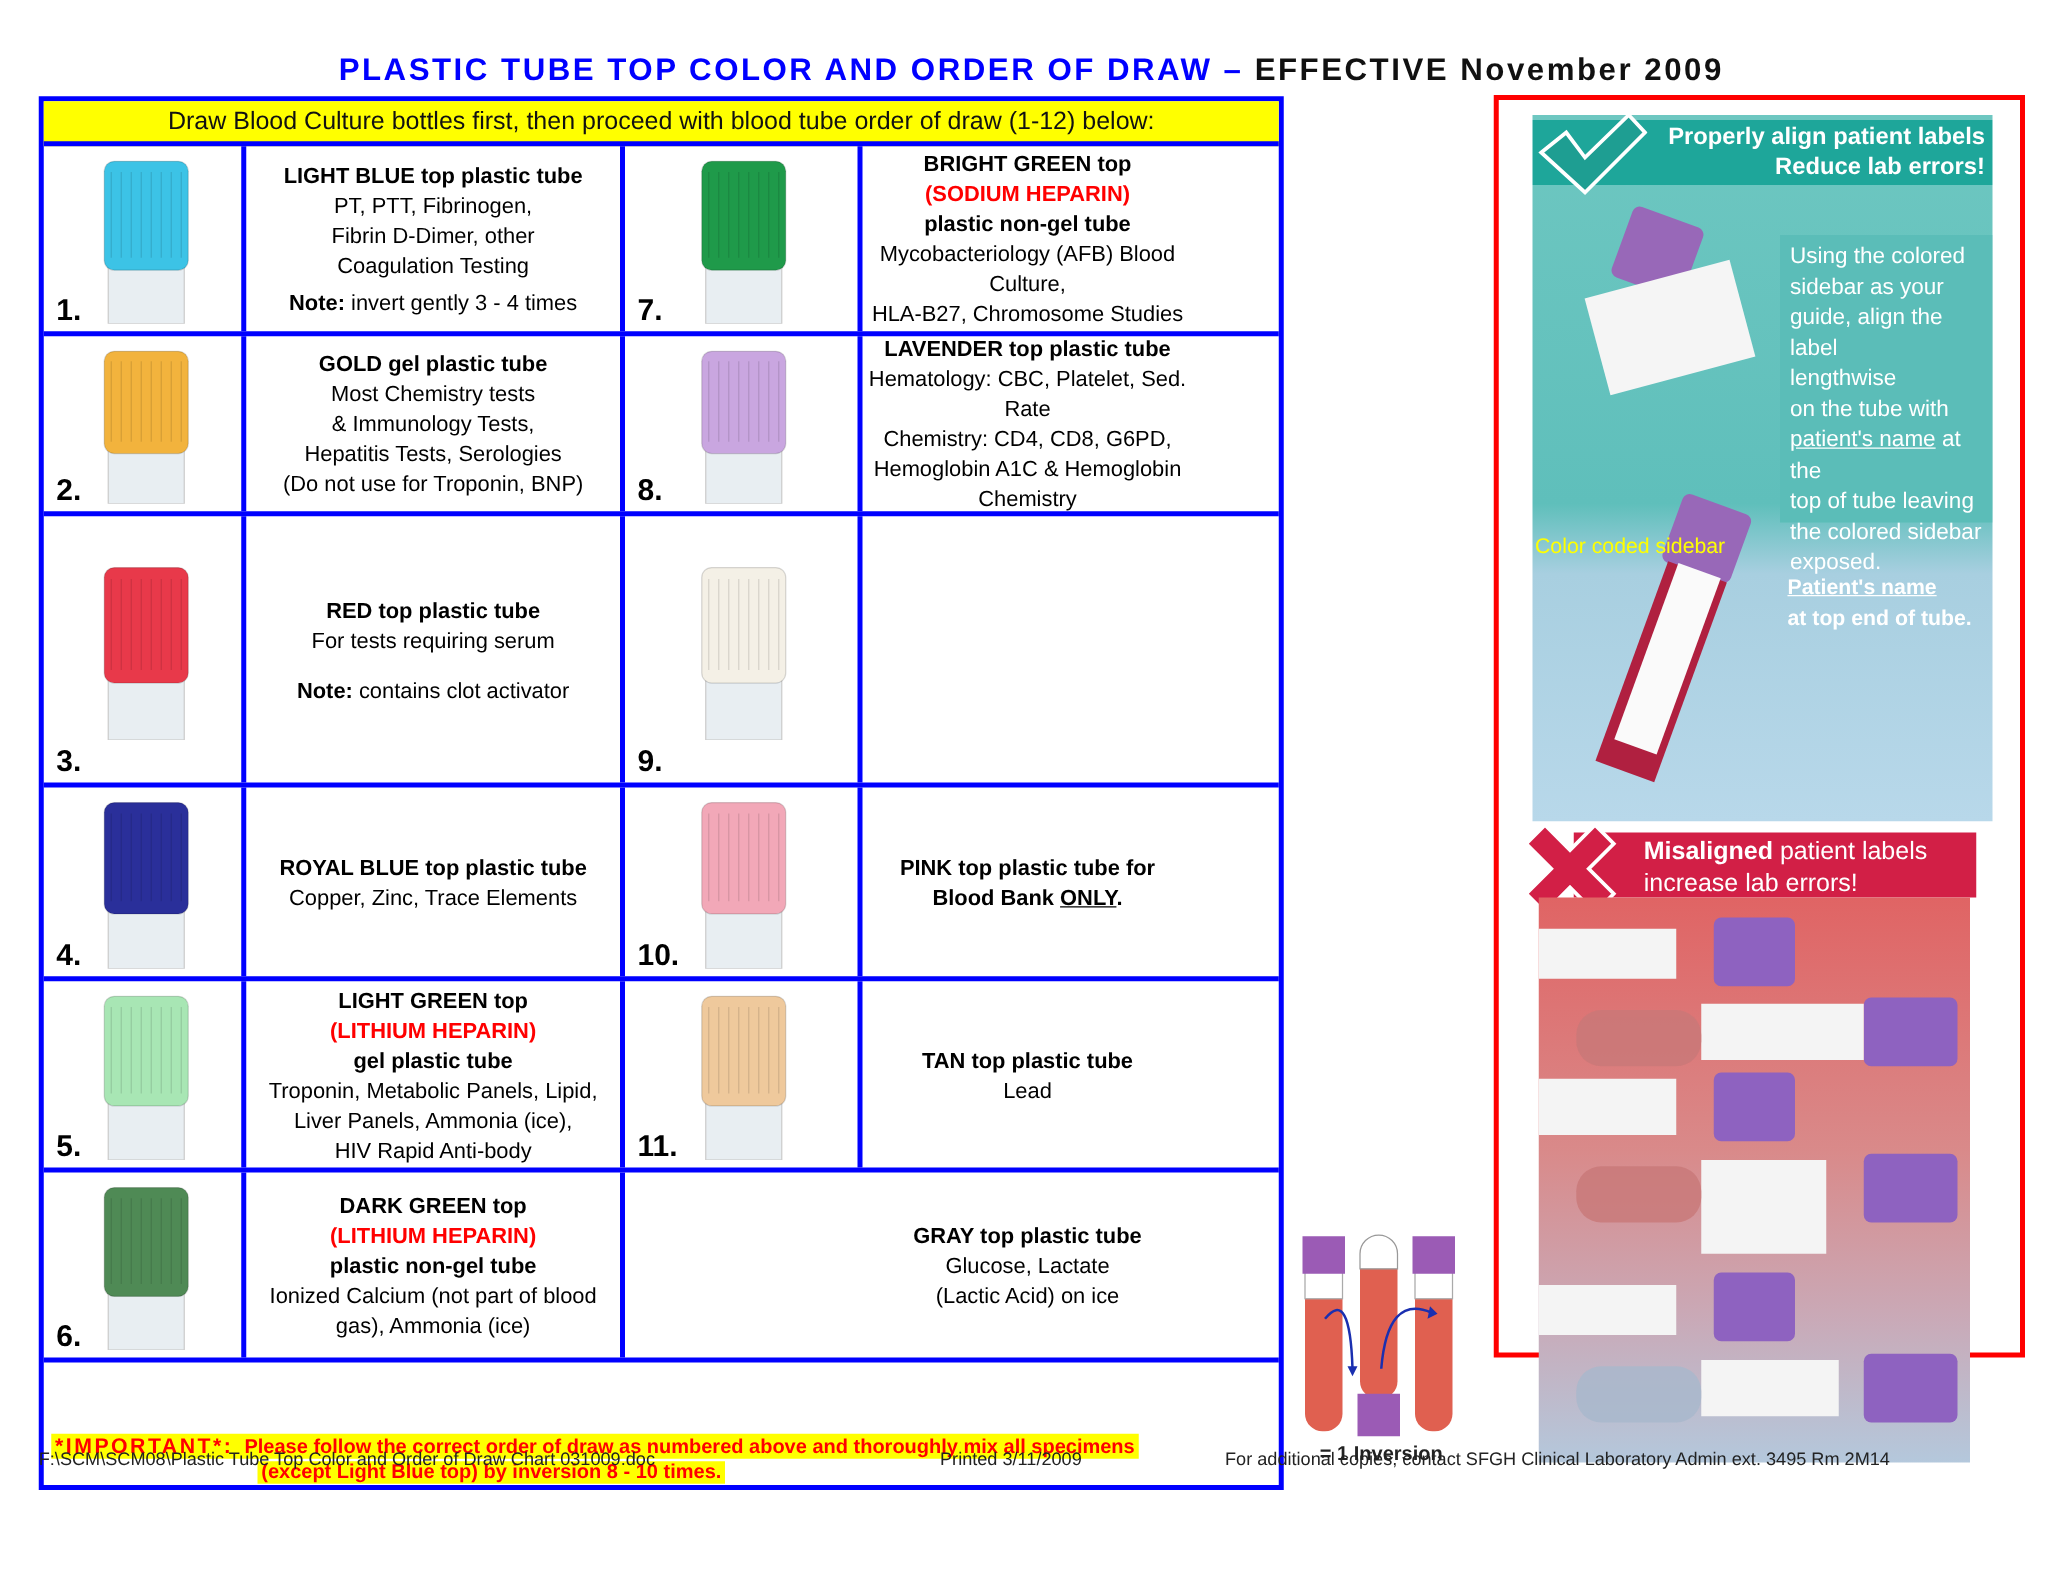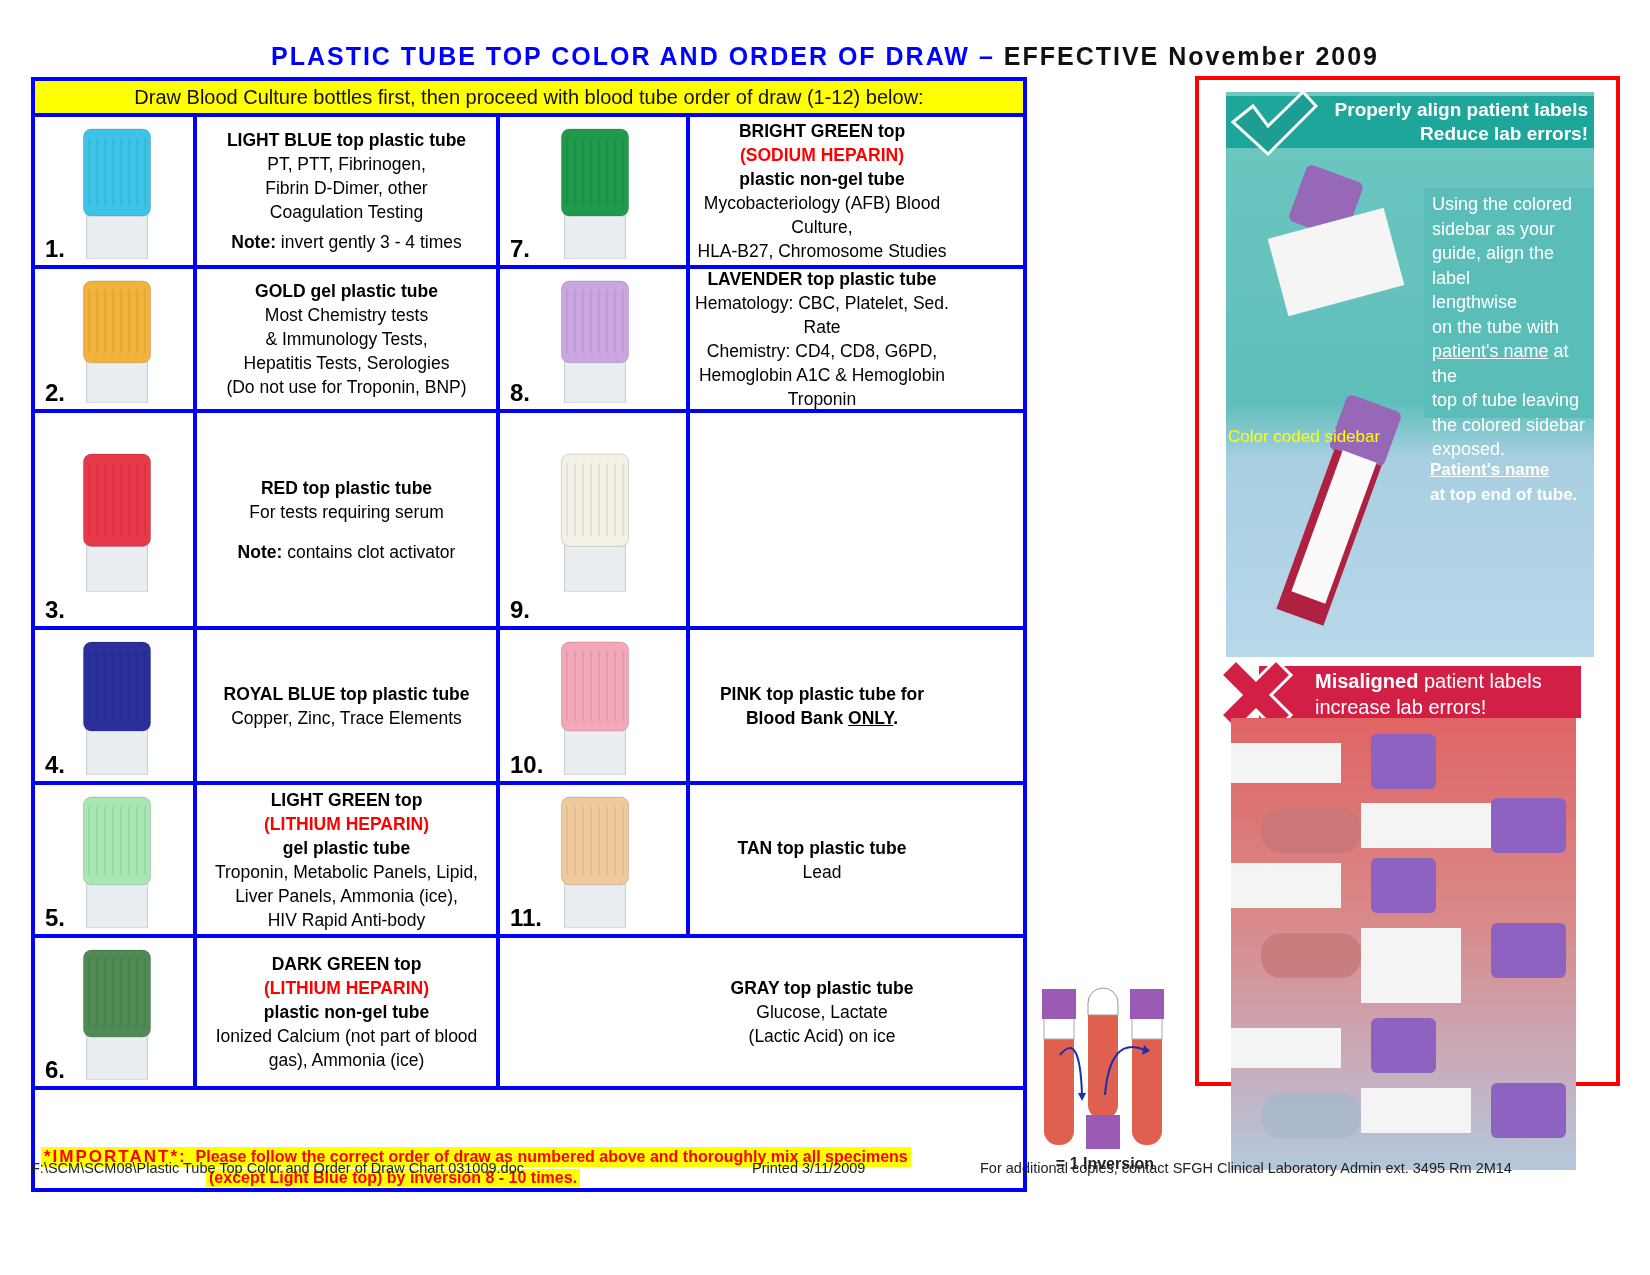--- a/index.html
+++ b/index.html
@@ -177,21 +177,21 @@
               </g>
             </svg></div>
           <div class="num">8.</div>
         </div>
         <div class="cell c4">
           <div class="desc">
             <span class="h">LAVENDER top plastic tube</span>
             <span class="l">Hematology: CBC, Platelet, Sed. Rate</span>
             <span class="l">Chemistry:  CD4, CD8, G6PD,</span>
             <span class="l">Hemoglobin A1C &amp; Hemoglobin</span>
-            <span class="l">Troponin</span>
+            <span class="l">Chemistry</span>
           </div>
         </div>
       </div>
       <div class="row" style="top: 296px; height: 217px;">
         <div class="cell c1">
           <div class="tubeimg" style="left: 42px; top: 38.5px;"><svg width="80" height="140">
               <rect x="9.6" y="86.8" width="60.8" height="53.2" fill="#e8eef2" stroke="#ccc"></rect>
               <rect x="6.4" y="2" width="67.2" height="92.4" rx="8" fill="#e8394a" stroke="rgba(0,0,0,0.15)"></rect>
               <g stroke="rgba(0,0,0,0.12)">
                 <line x1="12" y1="11.200000000000001" x2="12" y2="84"></line>

